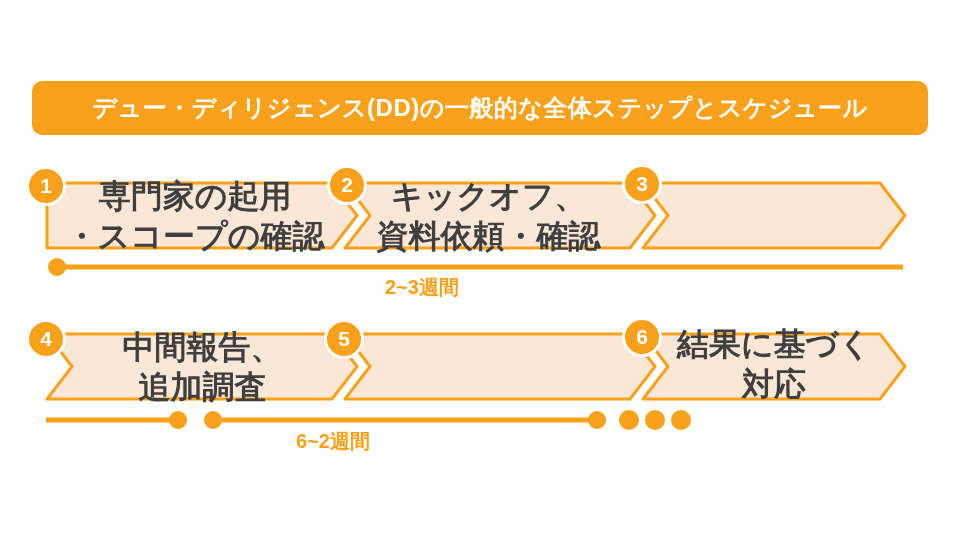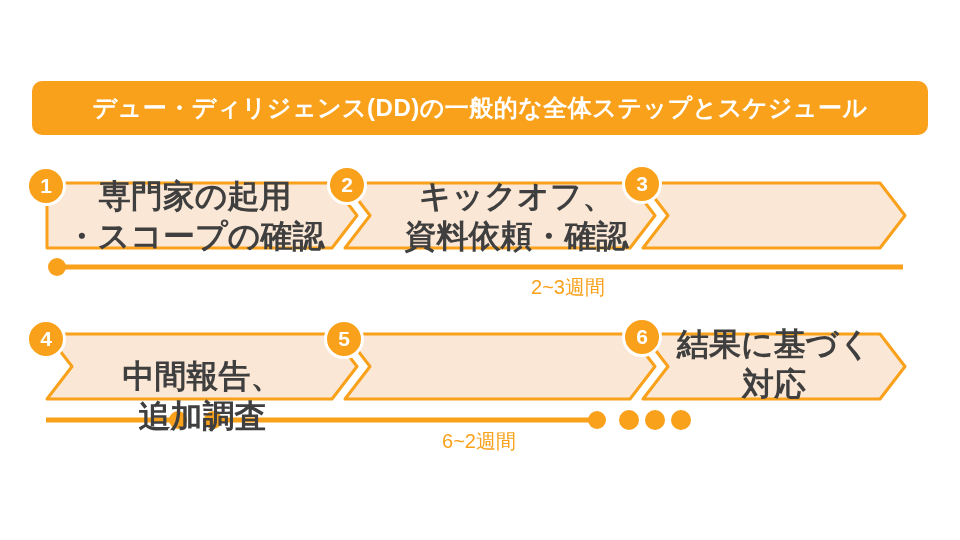--- a/index.html
+++ b/index.html
@@ -12,36 +12,36 @@
   .title-bar .t{color:#ffffff;font-weight:bold;font-size:24px;letter-spacing:.5px;}
 
   
   .shapes{position:absolute;left:0;top:0;}
 
   
   .step-label{position:absolute;display:flex;align-items:center;justify-content:center;
     text-align:center;color:#3F3F3F;font-weight:bold;font-size:32px;line-height:1.25;
     white-space:pre-line;}
   .sl1{left:60px;top:183px;width:270px;height:65px;}
-  .sl2{left:384px;top:183px;width:265px;height:65px;}
+  .sl2{left:356px;top:183px;width:265px;height:65px;}
   .sl3{left:666px;top:183px;width:216px;height:65px;}
-  .sl4{left:70px;top:334px;width:265px;height:65px;margin-top:29px;}
+  .sl4{left:70px;top:334px;width:265px;height:65px;}
   .sl5{left:368px;top:334px;width:265px;height:65px;}
   .sl6{left:666px;top:334px;width:216px;height:65px;font-family:Liberation Mono, monospace;}
 
   
   .badge{position:absolute;width:40px;height:40px;border-radius:50%;box-sizing:border-box;
     background:#F9A11B;border:3px solid #ffffff;display:flex;align-items:center;justify-content:center;
     color:#ffffff;font-weight:bold;font-size:21px;}
   .b1{left:26px;top:166px;} .b2{left:327px;top:165px;} .b3{left:622px;top:164px;}
   .b4{left:26px;top:319px;} .b5{left:324px;top:319px;} .b6{left:622px;top:317px;}
 
   
-  .duration{position:absolute;width:220px;text-align:right;color:#F9A11B;
-    font-weight:normal;font-size:20px;}
+  .duration{position:absolute;width:220px;text-align:left;color:#F9A11B;
+    font-weight:bold;font-size:20px;}
   .d1{left:385px;top:274px;}
   .d2{left:296px;top:428px;}
 </style>
 </head>
 <body>
 
 <div class="canvas">
 
   <div class="title-bar">
     <span class="t">デュー・ディリジェンス(DD)の一般的な全体ステップとスケジュール</span>

